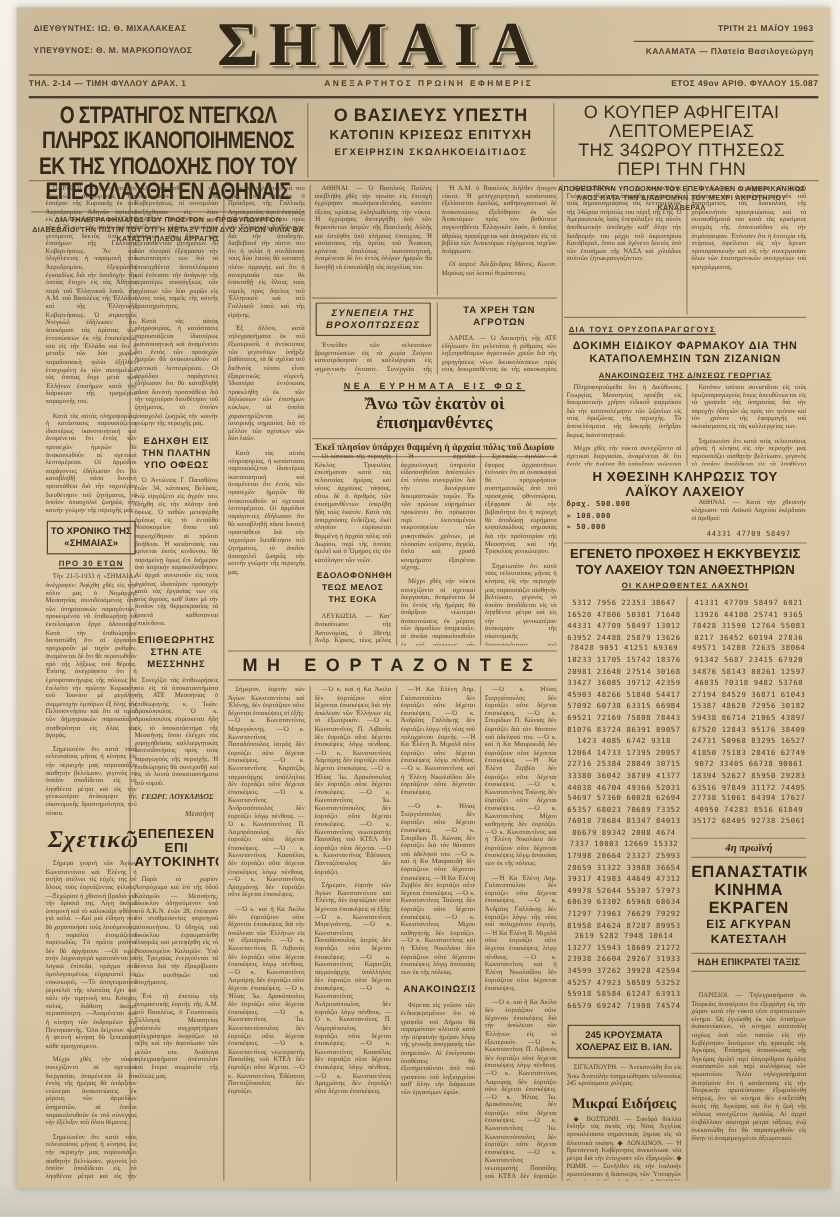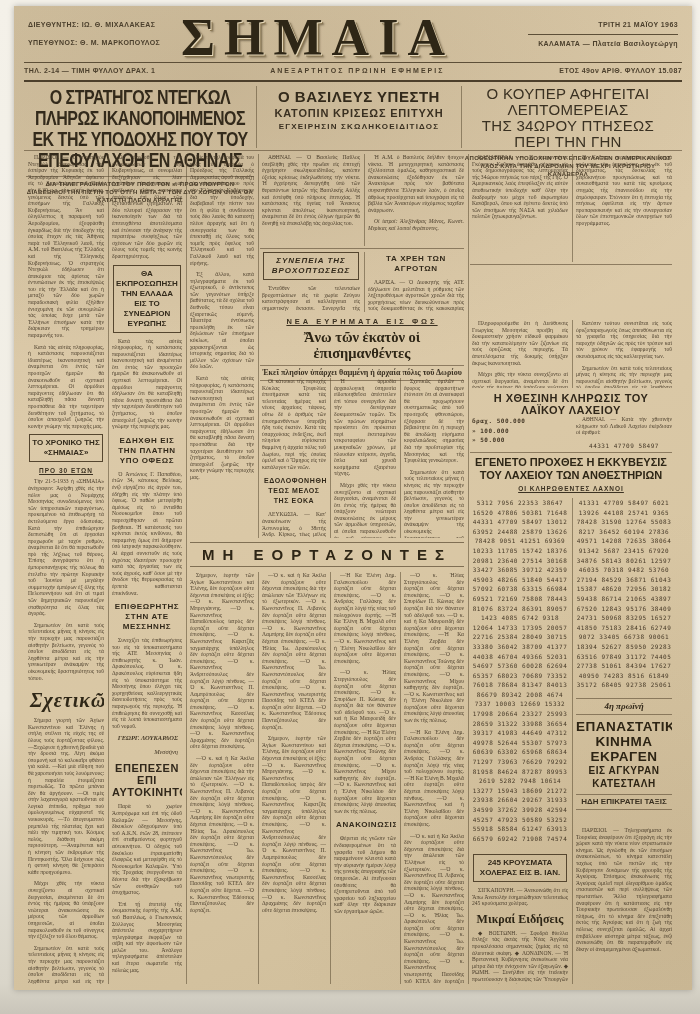--- a/index.html
+++ b/index.html
@@ -76,37 +76,36 @@
     </div>
     <div style="position:absolute;left:450px;top:80px;width:208px;">
       <div class="hl-right">Ο ΚΟΥΠΕΡ ΑΦΗΓΕΙΤΑΙ ΛΕΠΤΟΜΕΡΕΙΑΣ</div>
       <div class="hl-right">ΤΗΣ 34ΩΡΟΥ ΠΤΗΣΕΩΣ ΠΕΡΙ ΤΗΝ ΓΗΝ</div>
       <div class="deck" style="margin-top:4px">ΑΠΟΘΕΩΤΙΚΗΝ ΥΠΟΔΟΧΗΝ ΤΟΥ ΕΠΕΦΥΛΑΞΕΝ Ο ΑΜΕΡΙΚΑΝΙΚΟΣ ΛΑΟΣ ΚΑΤΑ ΤΗΝ ΔΙΑΔΡΟΜΗΝ ΤΟΥ ΜΕΧΡΙ ΑΚΡΩΤΗΡΙΟΥ ΚΑΝΑΒΕΡΑΛ</div>
     </div>
     <div class="vline" style="left:242px;top:80px;height:62px"></div>
     <div class="vline" style="left:447px;top:80px;height:62px"></div>
     <div class="hline" style="left:10px;top:144px;width:658px;"></div>
 
-    <div class="col" style="left:14px;top:148px;width:76px;height:830px;">
+    <div class="col" style="left:24px;top:148px;width:76px;height:830px;">
       <p class="bt">ΠΑΡΙΣΙΟΙ. — Ὁ στρατηγὸς Ντεγκὼλ ἀναχωρήσας τὴν ἑσπέραν τῆς Κυριακῆς ἐκ τοῦ Ἀεροδρομίου Ἀθηνῶν ἀφίκετο εἰς τὸ Ἀεροδρόμιον τοῦ Ὀρλὺ τὴν 6.30 μ.μ. τῆς αὐτῆς ἡμέρας, γενόμενος δεκτὸς ὑπὸ τῶν ἐπισήμων τῆς Γαλλικῆς Κυβερνήσεως. Ἂν καὶ ὀλιγόλεπτος ἡ παραμονὴ τοῦ Ἀεροδρομίου, ἐξεφράσθη ἐγκαρδίως διὰ τὴν ὑποδοχὴν τῆς ὁποίας ἔτυχεν εἰς τὰς Ἀθήνας παρὰ τοῦ Ἑλληνικοῦ λαοῦ, τῆς Α.Μ. τοῦ Βασιλέως τῆς Ἑλλάδος καὶ τῆς Ἑλληνικῆς Κυβερνήσεως. Ὁ στρατηγὸς Ντεγκὼλ ἐδήλωσεν ὅτι ἀπεκόμισε τὰς ἀρίστας τῶν ἐντυπώσεων ἐκ τῆς ἐπισκέψεώς του εἰς τὴν Ἑλλάδα καὶ ὅτι ἡ μεταξὺ τῶν δύο χωρῶν παραδοσιακὴ φιλία ἐξῆλθεν ἐνισχυμένη ἐκ τῶν συνομιλιῶν τὰς ὁποίας ἔσχε μετὰ τῶν Ἑλλήνων ἐπισήμων κατὰ τὴν διάρκειαν τῆς τριημέρου παραμονῆς του.</p>
       <p class="bt">Κατὰ τὰς αὐτὰς πληροφορίας, ἡ κατάστασις παρουσιάζεται ἰδιαιτέρως ἱκανοποιητικὴ καὶ ἀναμένεται ὅτι ἐντὸς τῶν προσεχῶν ἡμερῶν θὰ ἀνακοινωθοῦν αἱ σχετικαὶ λεπτομέρειαι. Οἱ ἁρμόδιοι παράγοντες ἐδήλωσαν ὅτι θὰ καταβληθῇ πᾶσα δυνατὴ προσπάθεια διὰ τὴν ταχυτέραν διευθέτησιν τοῦ ζητήματος, τὸ ὁποῖον ἀπασχολεῖ ζωηρῶς τὴν κοινὴν γνώμην τῆς περιοχῆς μας.</p>
       <div class="boxhead">ΤΟ ΧΡΟΝΙΚΟ ΤΗΣ «ΣΗΜΑΙΑΣ»</div>
       <div class="kick">ΠΡΟ 30 ΕΤΩΝ</div>
       <p class="bt">Τὴν 21-5-1933 ἡ «ΣΗΜΑΙΑ» ἀνέγραφεν: Ἀφίχθη χθὲς εἰς τὴν πόλιν μας ὁ Νομάρχης Μεσσηνίας συνοδευόμενος ὑπὸ τῶν ὑπηρεσιακῶν παραγόντων, προκειμένου νὰ ἐπιθεωρήσῃ τὰ ἐκτελούμενα ἔργα ὁδοποιίας. Κατὰ τὴν ἐπιθεώρησιν διεπιστώθη ὅτι αἱ ἐργασίαι προχωροῦν μὲ ταχὺν ρυθμόν, ἀναμένεται δὲ ὅτι θὰ περατωθοῦν πρὸ τῆς λήξεως τοῦ θέρους. Ἐπίσης ἀνεγράφετο ὅτι ἡ ἐμποροπανήγυρις τῆς πόλεως θὰ ἐτελεῖτο τὴν πρώτην Κυριακὴν τοῦ Ἰουνίου μὲ μεγάλην συμμετοχὴν ἐμπόρων ἐξ ὅλης τῆς Πελοποννήσου καὶ ὅτι αἱ τιμαὶ τῶν δημητριακῶν παρουσίαζον σταθερότητα εἰς ὅλας τὰς ἀγοράς.</p>
       <p class="bt">Σημειωτέον ὅτι κατὰ τοὺς τελευταίους μῆνας ἡ κίνησις εἰς τὴν περιοχήν μας παρουσιάζει αἰσθητὴν βελτίωσιν, γεγονὸς τὸ ὁποῖον ἀποδίδεται εἰς τὰ ληφθέντα μέτρα καὶ εἰς τὴν γενικωτέραν ἀνάκαμψιν τῆς οἰκονομικῆς δραστηριότητος τοῦ τόπου.</p>
       <div class="script-head">Σχετικῶς</div>
       <p class="bt">Σήμερα γιορτὴ τῶν Ἁγίων Κωνσταντίνου καὶ Ἑλένης ἡ στήλη στέλνει τὶς εὐχές της σὲ ὅλους τοὺς ἑορτάζοντας φίλους. —Ξεχώρισε ἡ χθεσινὴ βραδιὰ γιὰ τὴν δροσιά της. Λίγη ἀκόμα ὑπομονὴ καὶ τὸ καλοκαῖρι φθάνει γιὰ καλά. —Καὶ μιὰ εἴδηση ποὺ θὰ χαροποιήσει τοὺς λουόμενους: ἡ παραλία ἑτοιμάζεται πυρετωδῶς. Τὰ πρῶτα μπάνια δὲν θὰ ἀργήσουν. —Οἱ τιμὲς στὴν λαχαναγορὰ κρατιοῦνται σὲ λογικὰ ἐπίπεδα, πρᾶγμα ποὺ ὁμολογουμένως εὐχαριστεῖ τὶς νοικοκυρές. —Τὸ ἀπογευματινὸ ρεμπελιὸ τῆς πλατείας ἔχει καὶ πάλι τὴν τιμητική του. Κόσμος πολύς, διάθεση ἀκόμη περισσότερη. —Ἀναμένεται καὶ ἡ κίνηση τῶν ἐκδρομέων τῆς Πεντηκοστῆς. Ὅλα δείχνουν πὼς ἡ φετινὴ κίνηση θὰ ξεπεράσει κάθε προηγούμενο.</p>
       <p class="bt">Μέχρι χθὲς τὴν νύκτα συνεχίζοντο αἱ σχετικαὶ διεργασίαι, ἀναμένεται δὲ ὅτι ἐντὸς τῆς ἡμέρας θὰ ὑπάρξουν νεώτεραι ἀνακοινώσεις ἐκ μέρους τῶν ἁρμοδίων ὑπηρεσιῶν, αἱ ὁποῖαι παρακολουθοῦν ἐκ τοῦ σύνεγγυς τὴν ἐξέλιξιν τοῦ ὅλου θέματος.</p>
       <p class="bt">Σημειωτέον ὅτι κατὰ τοὺς τελευταίους μῆνας ἡ κίνησις εἰς τὴν περιοχήν μας παρουσιάζει αἰσθητὴν βελτίωσιν, γεγονὸς τὸ ὁποῖον ἀποδίδεται εἰς τὰ ληφθέντα μέτρα καὶ εἰς τὴν γενικωτέραν ἀνάκαμψιν τῆς οἰκονομικῆς δραστηριότητος τοῦ τόπου.</p>
     </div>
     <div class="vline" style="left:94px;top:148px;height:830px"></div>
 
     <div class="col" style="left:98px;top:148px;width:70px;height:830px;">
       <p class="bt">Ὡς ἐγνώσθη ἐκ τῶν ἀνακοινώσεων τῆς Κυβερνήσεως, αἱ συνομιλίαι διεξήχθησαν εἰς λίαν ἐγκάρδιον ἀτμόσφαιραν καὶ ἀπέδωσαν πλήρη ταυτότητα ἀπόψεων ἐπὶ ὅλων τῶν ἐξετασθέντων ζητημάτων. Αἱ δύο πλευραὶ ἐξέφρασαν τὴν ἱκανοποίησίν των διὰ τὰ ἐπιτευχθέντα ἀποτελέσματα καὶ ἐτόνισαν τὴν ἀνάγκην τῆς περαιτέρω συσφίγξεως τῶν σχέσεων τῶν δύο χωρῶν εἰς ὅλους τοὺς τομεῖς τῆς κοινῆς δραστηριότητος.</p>
-      <div class="boxhead">ΘΑ ΕΚΠΡΟΣΩΠΗΣΗ ΤΗΝ ΕΛΛΑΔΑ ΕΙΣ ΤΟ ΣΥΝΕΔΡΙΟΝ ΕΥΡΩΠΗΣ</div>
       <p class="bt">Κατὰ τὰς αὐτὰς πληροφορίας, ἡ κατάστασις παρουσιάζεται ἰδιαιτέρως ἱκανοποιητικὴ καὶ ἀναμένεται ὅτι ἐντὸς τῶν προσεχῶν ἡμερῶν θὰ ἀνακοινωθοῦν αἱ σχετικαὶ λεπτομέρειαι. Οἱ ἁρμόδιοι παράγοντες ἐδήλωσαν ὅτι θὰ καταβληθῇ πᾶσα δυνατὴ προσπάθεια διὰ τὴν ταχυτέραν διευθέτησιν τοῦ ζητήματος, τὸ ὁποῖον ἀπασχολεῖ ζωηρῶς τὴν κοινὴν γνώμην τῆς περιοχῆς μας.</p>
       <div class="sec">ΕΔΗΧΘΗ ΕΙΣ ΤΗΝ ΠΛΑΤΗΝ ΥΠΟ ΟΦΕΩΣ</div>
       <p class="bt">Ὁ Ἀντώνιος Γ. Παπαθέου, ἐτῶν 34, κάτοικος Βελίκας, ἐνῷ εἰργάζετο εἰς ἀγρόν του, ἐδήχθη εἰς τὴν πλάτην ὑπὸ ὄφεως. Ὁ παθὼν μετεφέρθη ἀμέσως εἰς τὸ ἐνταῦθα Νοσοκομεῖον ὅπου τοῦ παρεσχέθησαν αἱ πρῶται βοήθειαι. Ἡ κατάστασίς του κρίνεται ἐκτὸς κινδύνου, θὰ παραμείνῃ ὅμως ἐπὶ διήμερον ὑπὸ ἰατρικὴν παρακολούθησιν. Αἱ ἀρχαὶ συνιστοῦν εἰς τοὺς ἀγρότας ἰδιαιτέραν προσοχὴν κατὰ τὰς ἐργασίας των εἰς τοὺς ἀγρούς, καθ' ὅσον μὲ τὴν ἄνοδον τῆς θερμοκρασίας τὰ ἑρπετὰ καθίστανται ἐπικίνδυνα.</p>
       <div class="sec">ΕΠΙΘΕΩΡΗΤΗΣ ΣΤΗΝ ΑΤΕ ΜΕΣΣΗΝΗΣ</div>
       <p class="bt">Συνεχίζει τὰς ἐπιθεωρήσεις του εἰς τὰ ὑποκαταστήματα τῆς ΑΤΕ Μεσσηνίας ὁ ἐπιθεωρητὴς κ. Ἰωάν. Δρακόπουλος. Ὁ κ. Δρακόπουλος εὑρίσκεται ἤδη εἰς τὸ ὑποκατάστημα τῆς Μεσσήνης ὅπου ἐλέγχει τὰς χορηγηθείσας καλλιεργητικὰς δανειοδοτήσεις πρὸς τοὺς παραγωγοὺς τῆς περιοχῆς. Ἡ ἐπιθεώρησις θὰ συνεχισθῇ καὶ εἰς τὰ λοιπὰ ὑποκαταστήματα τοῦ νομοῦ.</p>
       <div class="sig">ΓΕΩΡΓ. ΛΟΥΚΑΡΔΟΣ</div>
       <div class="sig" style="font-weight:normal">Μεσσήνη</div>
       <div class="sec-big">ΕΠΕΠΕΣΕΝ ΕΠΙ ΑΥΤΟΚΙΝΗΤΟΥ</div>
       <p class="bt">Παρὰ τὸ χωρίον Ἀσπρόχωμα καὶ ἐπὶ τῆς ὁδοῦ Καλαμῶν — Μεσσήνης, δίκυκλον ὁδηγούμενον ὑπὸ τοῦ Α.Κ.Ν. ἐτῶν 28, ἐπέπεσεν ἐπὶ σταθμεύοντος φορτηγοῦ αὐτοκινήτου. Ὁ ὁδηγὸς τοῦ δικύκλου ἐτραυματίσθη ἐλαφρῶς καὶ μετεφέρθη εἰς τὸ Νοσοκομεῖον Καλαμῶν. Ὑπὸ τῆς Τροχαίας ἐνεργοῦνται τὰ δέοντα διὰ τὴν ἐξακρίβωσιν τῶν συνθηκῶν τοῦ ἀτυχήματος.</p>
       <p class="bt">Ἐπὶ τῇ ἐπετείῳ τῆς ὀνομαστικῆς ἑορτῆς τῆς Α.Μ. τοῦ Βασιλέως, ὁ Γεωπονικὸς Σύλλογος Μεσσηνίας ἀπέστειλε συγχαρητήριον τηλεγράφημα ἐκφράζων τὰ σέβη καὶ τὴν ἀφοσίωσιν τῶν μελῶν του. Ἀνάλογα τηλεγραφήματα ἀπέστειλαν καὶ ἕτερα σωματεῖα τῆς πόλεώς μας.</p>
@@ -193,20 +192,25 @@
 
     <div class="col" style="left:458px;top:148px;width:96px;height:108px;">
       <p class="bt">ΚΑΝΑΒΕΡΑΛ. — Ὁ ἀστροναύτης Γκόρντον Κοῦπερ ἀφηγήθη σήμερον εἰς τοὺς δημοσιογράφους τὰς λεπτομερείας τῆς 34ώρου πτήσεώς του πέριξ τῆς Γῆς. Ὁ Ἀμερικανικὸς λαὸς ἐπεφύλαξεν εἰς αὐτὸν ἀποθεωτικὴν ὑποδοχὴν καθ' ὅλην τὴν διαδρομήν του μέχρι τοῦ ἀκρωτηρίου Κανάβεραλ, ὅπου καὶ ἐγένετο δεκτὸς ὑπὸ τῶν ἐπισήμων τῆς ΝΑΣΑ καὶ χιλιάδων πολιτῶν ζητωκραυγαζόντων.</p>
     </div>
     <div class="vline" style="left:558px;top:148px;height:108px"></div>
     <div class="col" style="left:562px;top:148px;width:96px;height:108px;">
       <p class="bt">Ὁ Κοῦπερ περιέγραψε μὲ ζωηρὰ χρώματα τὰς ἐντυπώσεις του ἐκ τοῦ διαστήματος, τὰς δυσκολίας τῆς χειροκινήτου προσγειώσεως καὶ τὰ συναισθήματά του κατὰ τὰς κρισίμους στιγμὰς τῆς ἐπανεισόδου εἰς τὴν ἀτμόσφαιραν. Ἐτόνισεν ὅτι ἡ ἐπιτυχία τῆς πτήσεως ὀφείλεται εἰς τὴν ἄρτιον προπαρασκευὴν καὶ εἰς τὴν συνεργασίαν ὅλων τῶν ἐπιστημονικῶν συνεργείων τοῦ προγράμματος.</p>
     </div>
     <div class="hline" style="left:456px;top:258px;width:202px"></div>
 
+    <div style="position:absolute;left:456px;top:262px;width:202px;">
+      <div class="kick" style="text-align:left;margin-left:4px;">ΔΙΑ ΤΟΥΣ ΟΡΥΖΟΠΑΡΑΓΩΓΟΥΣ</div>
+      <div class="sec" style="font-size:9px;line-height:11px;margin-top:2px">ΔΟΚΙΜΗ ΕΙΔΙΚΟΥ ΦΑΡΜΑΚΟΥ ΔΙΑ ΤΗΝ ΚΑΤΑΠΟΛΕΜΗΣΙΝ ΤΩΝ ΖΙΖΑΝΙΩΝ</div>
+      <div class="kick" style="letter-spacing:.5px">ΑΝΑΚΟΙΝΩΣΕΙΣ ΤΗΣ Δ/ΝΣΕΩΣ ΓΕΩΡΓΙΑΣ</div>
+    </div>
     <div class="col" style="left:458px;top:314px;width:96px;height:68px;">
       <p class="bt">Πληροφορούμεθα ὅτι ἡ Διεύθυνσις Γεωργίας Μεσσηνίας προέβη εἰς δοκιμαστικὴν χρῆσιν εἰδικοῦ φαρμάκου διὰ τὴν καταπολέμησιν τῶν ζιζανίων εἰς τοὺς ὀρυζῶνας τῆς περιοχῆς. Τὰ ἀποτελέσματα τῆς δοκιμῆς ὑπῆρξαν ἄκρως ἱκανοποιητικά.</p>
       <p class="bt">Μέχρι χθὲς τὴν νύκτα συνεχίζοντο αἱ σχετικαὶ διεργασίαι, ἀναμένεται δὲ ὅτι ἐντὸς τῆς ἡμέρας θὰ ὑπάρξουν νεώτεραι ἀνακοινώσεις ἐκ μέρους τῶν ἁρμοδίων ὑπηρεσιῶν, αἱ ὁποῖαι παρακολουθοῦν ἐκ τοῦ σύνεγγυς τὴν ἐξέλιξιν τοῦ ὅλου θέματος.</p>
     </div>
     <div class="vline" style="left:558px;top:314px;height:68px"></div>
     <div class="col" style="left:562px;top:314px;width:96px;height:68px;">
       <p class="bt">Κατόπιν τούτου συνιστᾶται εἰς τοὺς ὀρυζοπαραγωγοὺς ὅπως ἀπευθύνωνται εἰς τὰ γραφεῖα τῆς ὑπηρεσίας διὰ τὴν παροχὴν ὁδηγιῶν ὡς πρὸς τὸν τρόπον καὶ τὸν χρόνον τῆς ἐφαρμογῆς τοῦ σκευάσματος εἰς τὰς καλλιεργείας των.</p>
       <p class="bt">Σημειωτέον ὅτι κατὰ τοὺς τελευταίους μῆνας ἡ κίνησις εἰς τὴν περιοχήν μας παρουσιάζει αἰσθητὴν βελτίωσιν, γεγονὸς τὸ ὁποῖον ἀποδίδεται εἰς τὰ ληφθέντα μέτρα καὶ εἰς τὴν γενικωτέραν ἀνάκαμψιν τῆς οἰκονομικῆς δραστηριότητος τοῦ τόπου.</p>
     </div>
 

